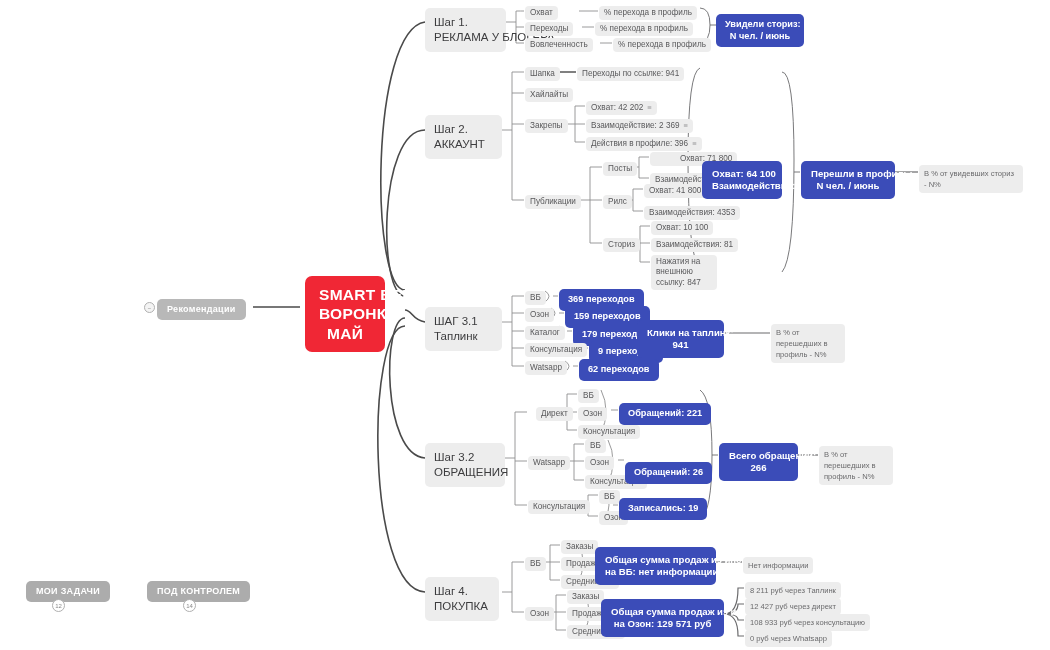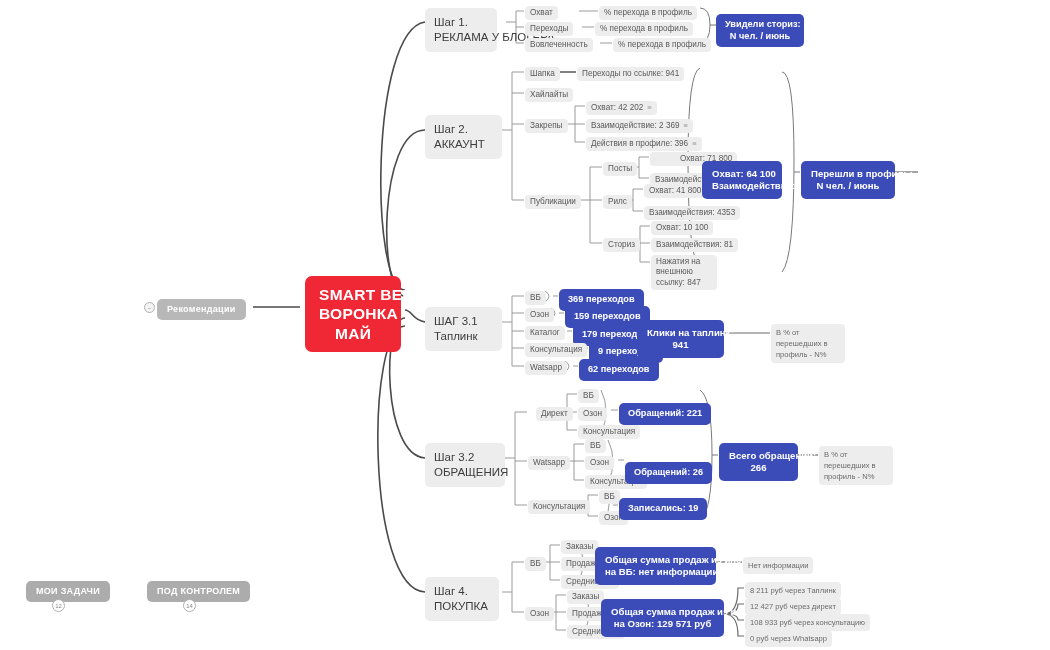--- a/index.html
+++ b/index.html
@@ -273,36 +273,36 @@
       <path d="M594,611 L600,611"></path>
 
       <path d="M716,562 L742,562" stroke="#6A6A6C" stroke-width="1.2"></path>
       <path d="M724,614 Q738,614 738,588 L744,588" stroke="#6A6A6C" stroke-width="1.2"></path>
       <path d="M724,614 Q738,614 738,604 L744,604" stroke="#6A6A6C" stroke-width="1.2"></path>
       <path d="M724,614 Q738,614 738,620 L744,620" stroke="#6A6A6C" stroke-width="1.2"></path>
       <path d="M724,614 Q738,614 738,636 L744,636" stroke="#6A6A6C" stroke-width="1.2"></path>
     </g>
   </svg>
 
-  <div class="node central" style="left:305px; top:276px; width:96px;">
+  <div class="node central" style="left:305px; top:276px; width:80px;">
     <div>SMART BEE</div>
     <div>ВОРОНКА</div>
     <div>МАЙ</div>
   </div>
 
   <div class="collapse" style="left:144px; top:302px;">−</div>
   <div class="node pill soft" style="left:157px; top:299px;">Рекомендации</div>
 
   <div class="node pill" style="left:26px; top:581px;">МОИ ЗАДАЧИ</div>
   <div class="badge" style="left:52px; top:599px;">12</div>
 
   <div class="node pill" style="left:147px; top:581px;">ПОД КОНТРОЛЕМ</div>
   <div class="badge" style="left:183px; top:599px;">14</div>
 
-  <div class="node stepbox" style="left:425px; top:8px; width:72px;">
+  <div class="node stepbox" style="left:425px; top:8px; width:81px;">
     <div>Шаг 1.</div>
     <div>РЕКЛАМА У БЛОГЕРА</div>
   </div>
   <div class="node chip" style="left:525px; top:6px;">Охват</div>
   <div class="node chip" style="left:599px; top:6px;">% перехода в профиль</div>
   <div class="node chip" style="left:525px; top:22px;">Переходы</div>
   <div class="node chip" style="left:595px; top:22px;">% перехода в профиль</div>
   <div class="node chip" style="left:525px; top:38px;">Вовлеченность</div>
   <div class="node chip" style="left:613px; top:38px;">% перехода в профиль</div>
   <div class="node blue" style="left:716px; top:14px; width:88px;">
@@ -341,20 +341,21 @@
 
   <div class="node blue big" style="left:702px; top:161px; width:80px;">
     <div>Охват: 64 100</div>
     <div>Взаимодействия: 5 170</div>
   </div>
 
   <div class="node blue big" style="left:801px; top:161px; width:94px;">
     <div>Перешли в профиль:</div>
     <div>N чел. / июнь</div>
   </div>
+  <div class="node note" style="left:919px; top:165px; width:104px;">В % от увидевших сториз - N%</div>
 
   <div class="node stepbox" style="left:425px; top:307px; width:77px;">
     <div>ШАГ 3.1</div>
     <div>Таплинк</div>
   </div>
 
   <div class="node chip" style="left:525px; top:291px;">ВБ</div>
   <div class="node blue" style="left:559px; top:289px;">369 переходов</div>
 
   <div class="node chip" style="left:525px; top:308px;">Озон</div>

